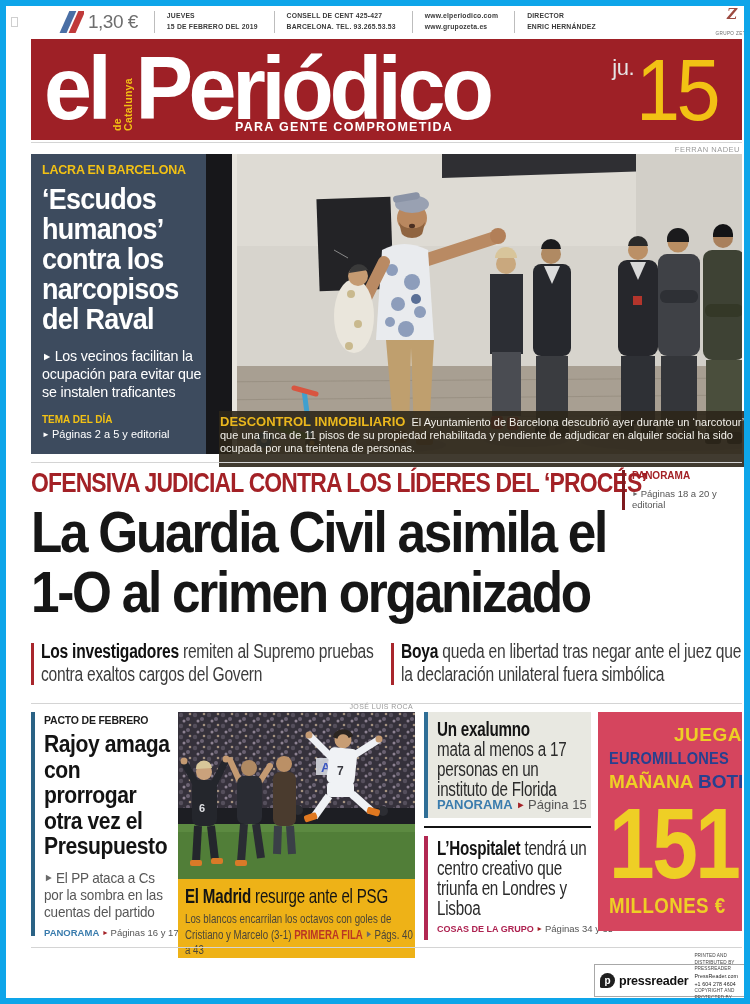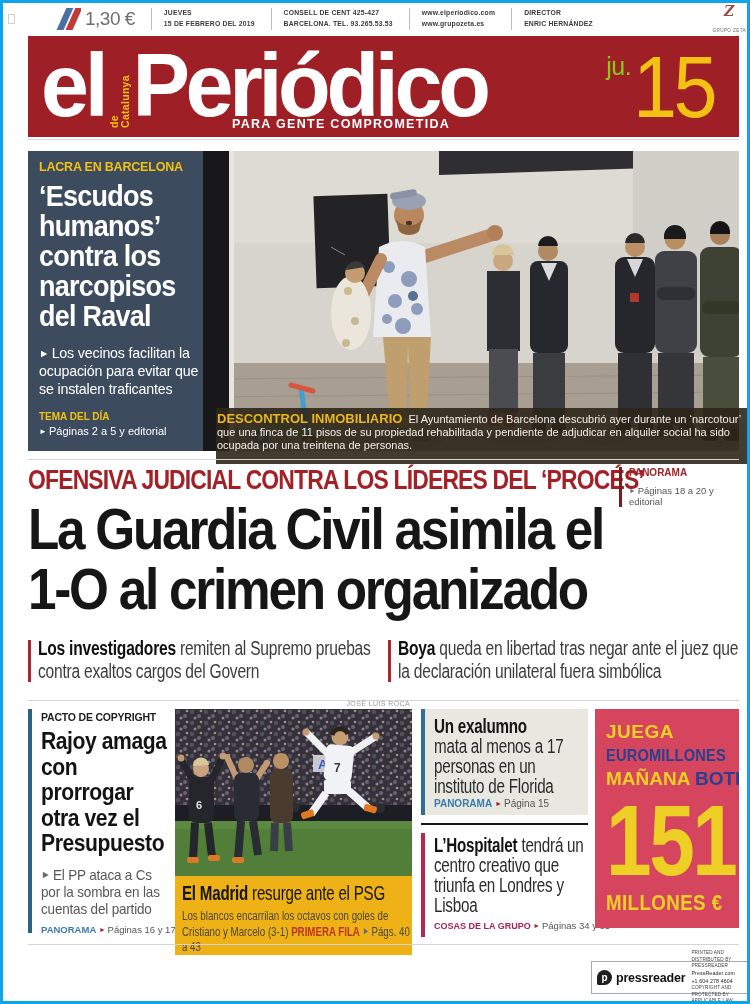--- a/index.html
+++ b/index.html
@@ -1,17 +1,17 @@
 <!DOCTYPE html>
 <html><head>
 <meta charset="utf-8">
 <style>
   html,body{margin:0;padding:0;background:#e9e9e9;font-family:"Liberation Sans",sans-serif;}
   .page{position:relative;width:750px;height:1004px;margin:0 auto;background:#fff;
-        border:3px solid #0ea5e9;box-sizing:border-box;overflow:hidden;}
+        border:6px solid #0ea5e9;box-sizing:border-box;overflow:hidden;}
 
   
   .topbar{position:absolute;top:0;left:0;width:750px;height:32px;display:flex;align-items:center;}
   .mark{position:absolute;left:5px;top:11px;width:5px;height:8px;border:1px solid #cfcfcf;}
   .stripes{margin-left:52px;width:26px;height:22px;position:relative;overflow:hidden;flex:none;}
   .stripes i{position:absolute;top:-4px;width:7px;height:32px;transform:skewX(-24deg);}
   .st-b{left:6px;background:#4a6fa5;}
   .st-r{left:15px;background:#c03a3a;}
   .price{font-size:19px;color:#6e6e6e;margin-left:4px;letter-spacing:-.5px;white-space:nowrap;}
   .tcol{margin-left:16px;padding-left:12px;border-left:1px solid #bdbdbd;font-size:6.8px;
@@ -22,21 +22,21 @@
 
   
   .masthead{position:absolute;top:33px;left:25px;width:711px;height:101px;background:#9e2026;overflow:hidden;}
   .mast-line{position:absolute;left:13px;top:0;display:flex;align-items:flex-start;
              transform:scaleX(.97);transform-origin:left top;}
   .m-big{font-size:89px;font-weight:700;color:#fff;letter-spacing:-4.5px;line-height:98px;}
   .m-vert{writing-mode:vertical-rl;transform:rotate(180deg);font-size:10.5px;font-weight:700;
           color:#f2c114;height:64px;margin:28px 1px 0 4px;letter-spacing:.3px;}
   .m-tag{position:absolute;left:204px;bottom:6px;color:#fff;font-size:12.5px;font-weight:700;letter-spacing:1.3px;}
   .m-date{position:absolute;right:16px;top:4px;display:flex;}
-  .m-ju{font-size:25px;color:#84cc16;margin-top:12px;letter-spacing:-.5px;}
+  .m-ju{font-size:22px;color:#e5e5e5;margin-top:12px;letter-spacing:-.5px;}
   .m-num{font-size:88px;color:#f2c114;font-weight:400;line-height:94px;letter-spacing:-4px;
          transform:scaleX(.9);transform-origin:left top;margin-left:2px;}
 
   .hr{position:absolute;left:25px;width:711px;height:1px;background:#d4d4d4;}
 
   
   .lead-credit{position:absolute;top:139px;left:25px;width:709px;text-align:right;
                font-size:7.5px;color:#9a9a9a;letter-spacing:.5px;}
   .lead-panel{position:absolute;top:148px;left:25px;width:175px;height:300px;background:#3d4b5e;
               box-sizing:border-box;padding:9px 6px 0 11px;}
@@ -100,29 +100,29 @@
   .pf{color:#bb3524;font-weight:700;}
 
   .c3{position:absolute;left:418px;top:0;width:167px;height:198px;}
   .c3a{position:absolute;top:0;left:0;width:167px;height:106px;background:#e8e8e1;}
   .c3a .vbar{height:106px;background:#2f6e96;}
   .c3a-in{margin-left:13px;padding-top:7px;}
   .c3-h{width:198px;transform:scaleX(.78);transform-origin:left top;font-size:19.5px;line-height:20px;
         color:#2b2b2b;letter-spacing:-.3px;}
   .c3-h .ldb{font-weight:700;color:#141414;display:block;}
   .c3-h .ldi{font-weight:700;color:#141414;}
-  .c3a-f{position:absolute;bottom:6px;left:13px;font-size:10px;white-space:nowrap;text-align:right;}
+  .c3a-f{position:absolute;bottom:6px;left:13px;font-size:13px;white-space:nowrap;text-align:right;}
   .c3-div{position:absolute;top:114px;left:0;width:167px;height:2px;background:#141414;}
   .c3b{position:absolute;top:124px;left:0;width:167px;height:110px;}
   .c3b .vbar{height:104px;background:#b22852;}
   .c3b-in{margin-left:13px;padding-top:2px;}
   .c3b-f{margin-top:5px;margin-left:13px;font-size:9.5px;white-space:nowrap;}
 
   .c4{position:absolute;left:592px;top:0;width:144px;height:219px;background:#d5455e;
-      box-sizing:border-box;padding:12px 0 0 11px;overflow:hidden;}
+      box-sizing:border-box;padding:12px 0 0 11px;overflow:hidden;text-align:right;}
   .a1{font-size:19px;font-weight:700;color:#eecf25;letter-spacing:.5px;}
   .a2{display:inline-block;font-size:17px;font-weight:700;color:#27408f;letter-spacing:.2px;
       transform:scaleX(.86);transform-origin:left top;margin-top:3px;white-space:nowrap;}
   .a3{margin-top:2px;font-size:19px;font-weight:700;white-space:nowrap;}
   .a3 .y{color:#eecf25;} .a3 .b{color:#27408f;}
   .a-num{display:inline-block;font-size:100px;font-weight:700;color:#eecf25;line-height:96px;
          letter-spacing:-3px;transform:scaleX(.82);transform-origin:left top;margin-top:2px;}
   .a4{display:inline-block;font-size:22px;font-weight:700;color:#eecf25;letter-spacing:.5px;
       transform:scaleX(.85);transform-origin:left top;margin-top:2px;white-space:nowrap;}
   .a-logo{margin-top:10px;width:118px;text-align:center;}
@@ -179,20 +179,21 @@
     </div>
     <div class="m-tag">PARA GENTE COMPROMETIDA</div>
     <div class="m-date">
       <span class="m-ju">ju.</span>
       <span class="m-num">15</span>
     </div>
   </div>
 
   <div class="hr" style="top:136px"></div>
 
+  <div class="lead-credit">FERRAN NADEU</div>
 
   <div class="lead-panel">
     <div class="lp-kicker">LACRA EN BARCELONA</div>
     <div class="lp-h">‘Escudos humanos’ contra los narcopisos del Raval</div>
     <div class="lp-deck arw">Los vecinos facilitan la ocupación para evitar que se instalen traficantes</div>
     <div class="lp-sec">TEMA DEL DÍA</div>
     <div class="lp-pg arw">Páginas 2 a 5 y editorial</div>
   </div>
 
   <div class="lead-photo">
@@ -320,21 +321,21 @@
       <span>queda en libertad tras negar ante el juez que la declaración unilateral fuera simbólica</span></div>
   </div>
 
   <div class="hr" style="top:697px"></div>
 
   <div class="bgrid">
 
     <div class="c1">
       <span class="vbar"></span>
       <div class="c1-in">
-        <div class="c1-k">PACTO DE COPYRIGHT</div>
+        <div class="c1-k">PACTO DE FEBRERO</div>
         <div class="c1-h">Rajoy amaga con prorrogar otra vez el Presupuesto</div>
         <div class="c1-d arw-g">El PP ataca a Cs por la sombra en las cuentas del partido</div>
       </div>
       <div class="c1-f">
         <span class="sec-blue">PANORAMA</span>
         <span class="pg-gray arw-r">Páginas 16 y 17</span>
       </div>
     </div>
 
     <div class="c2">

